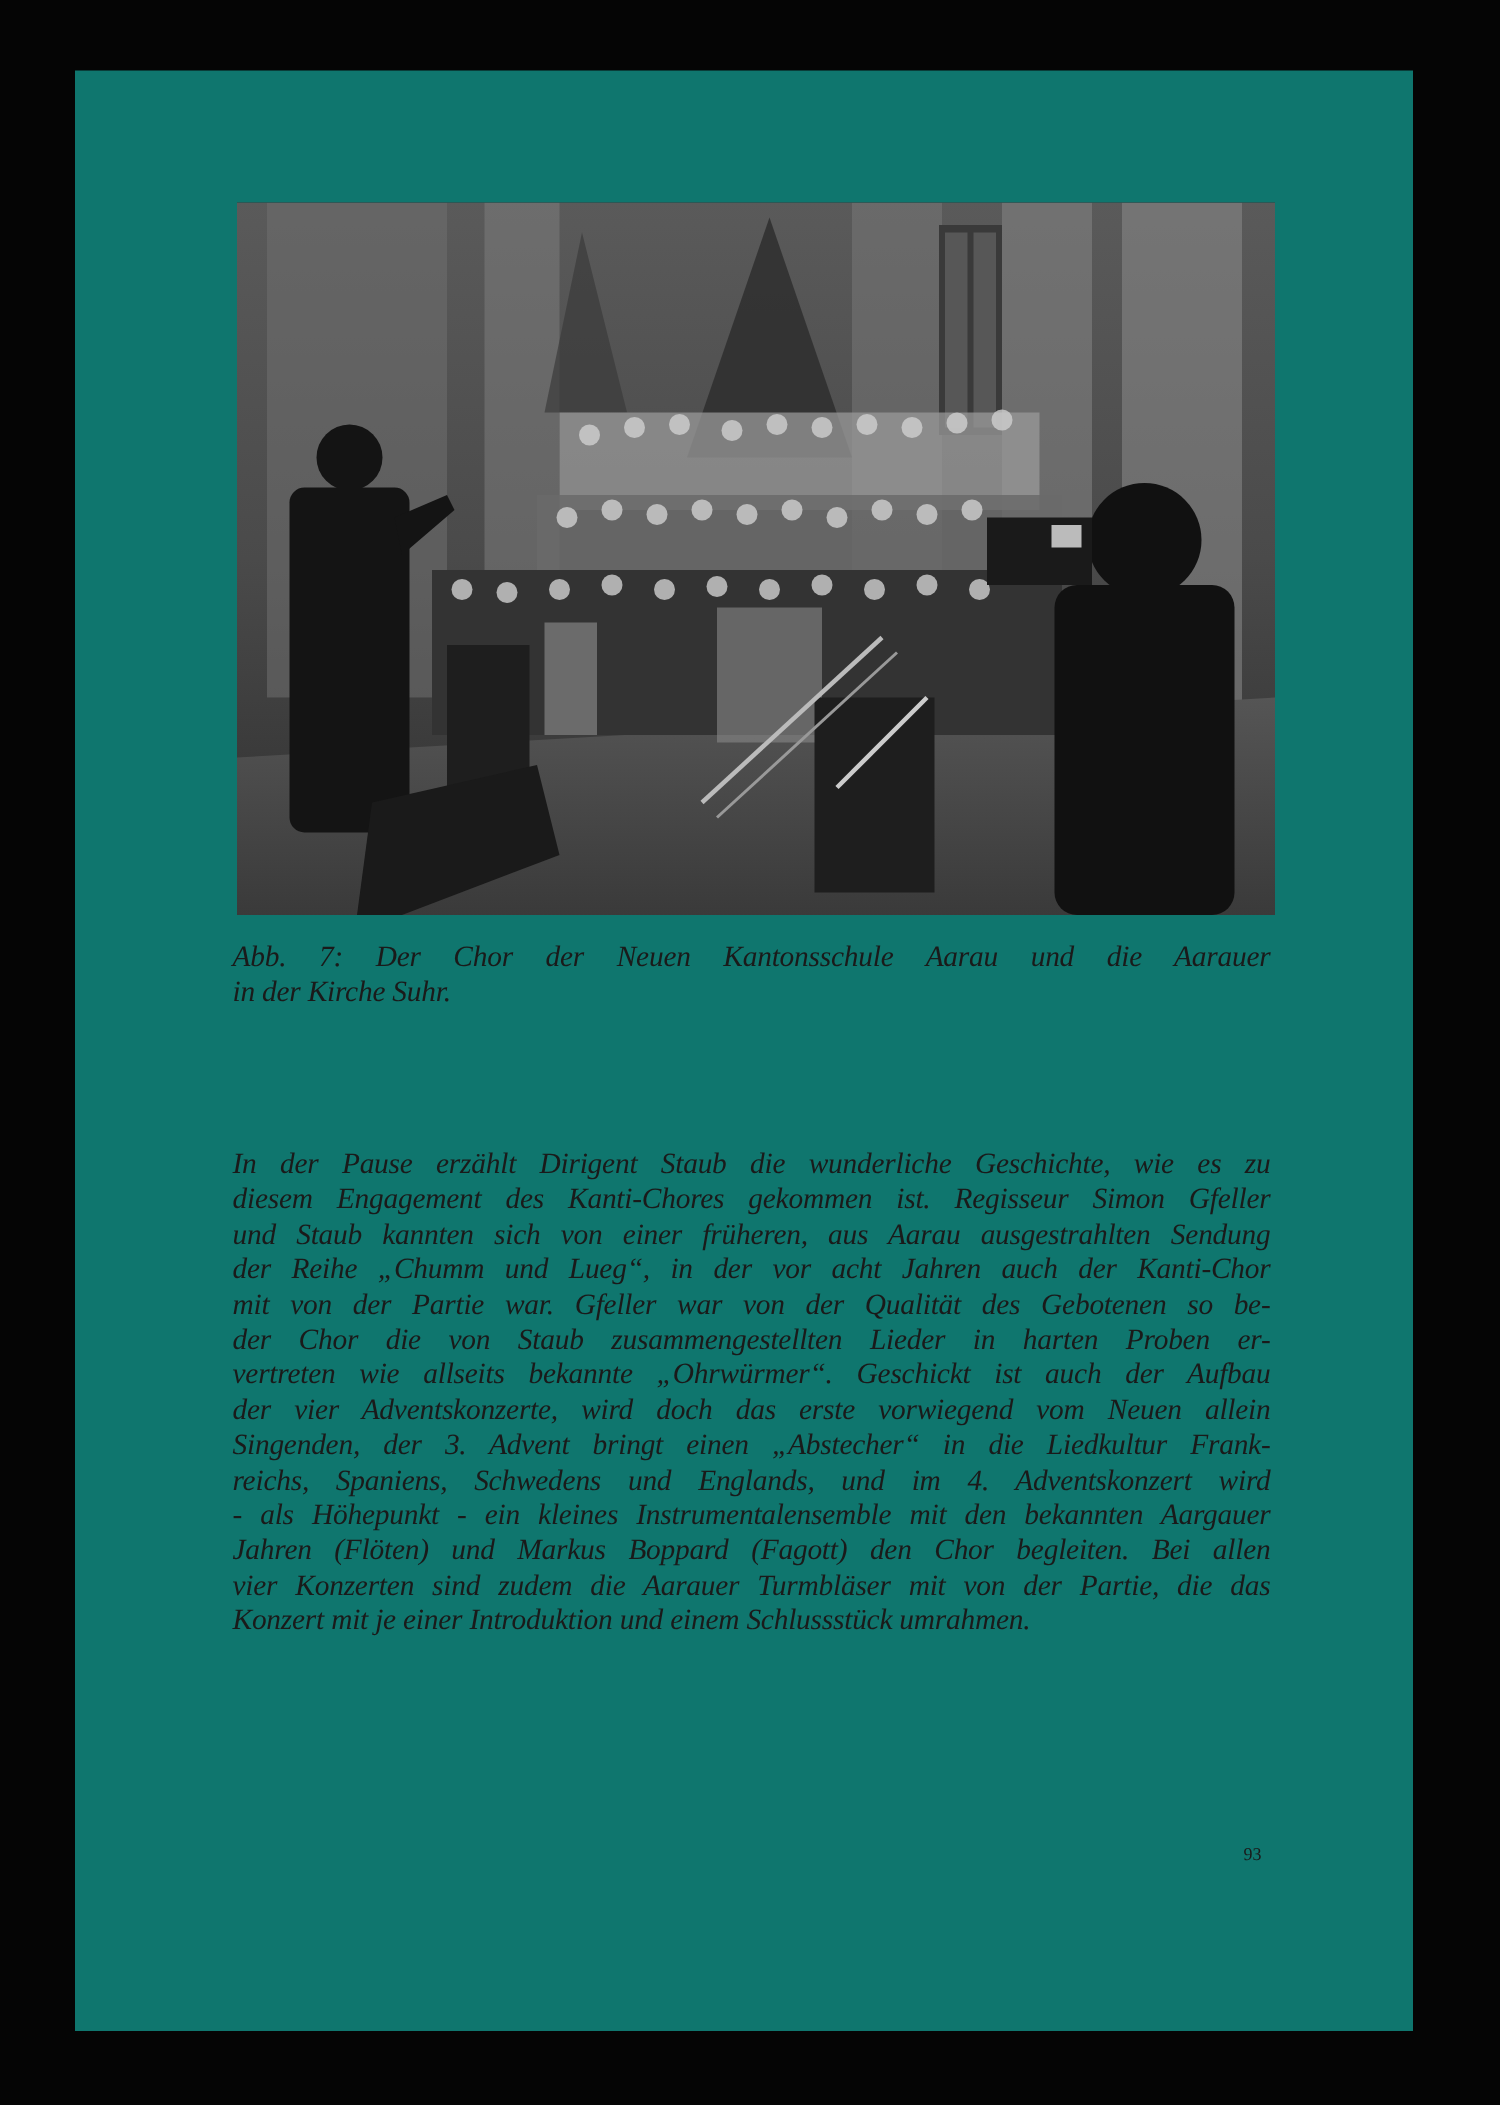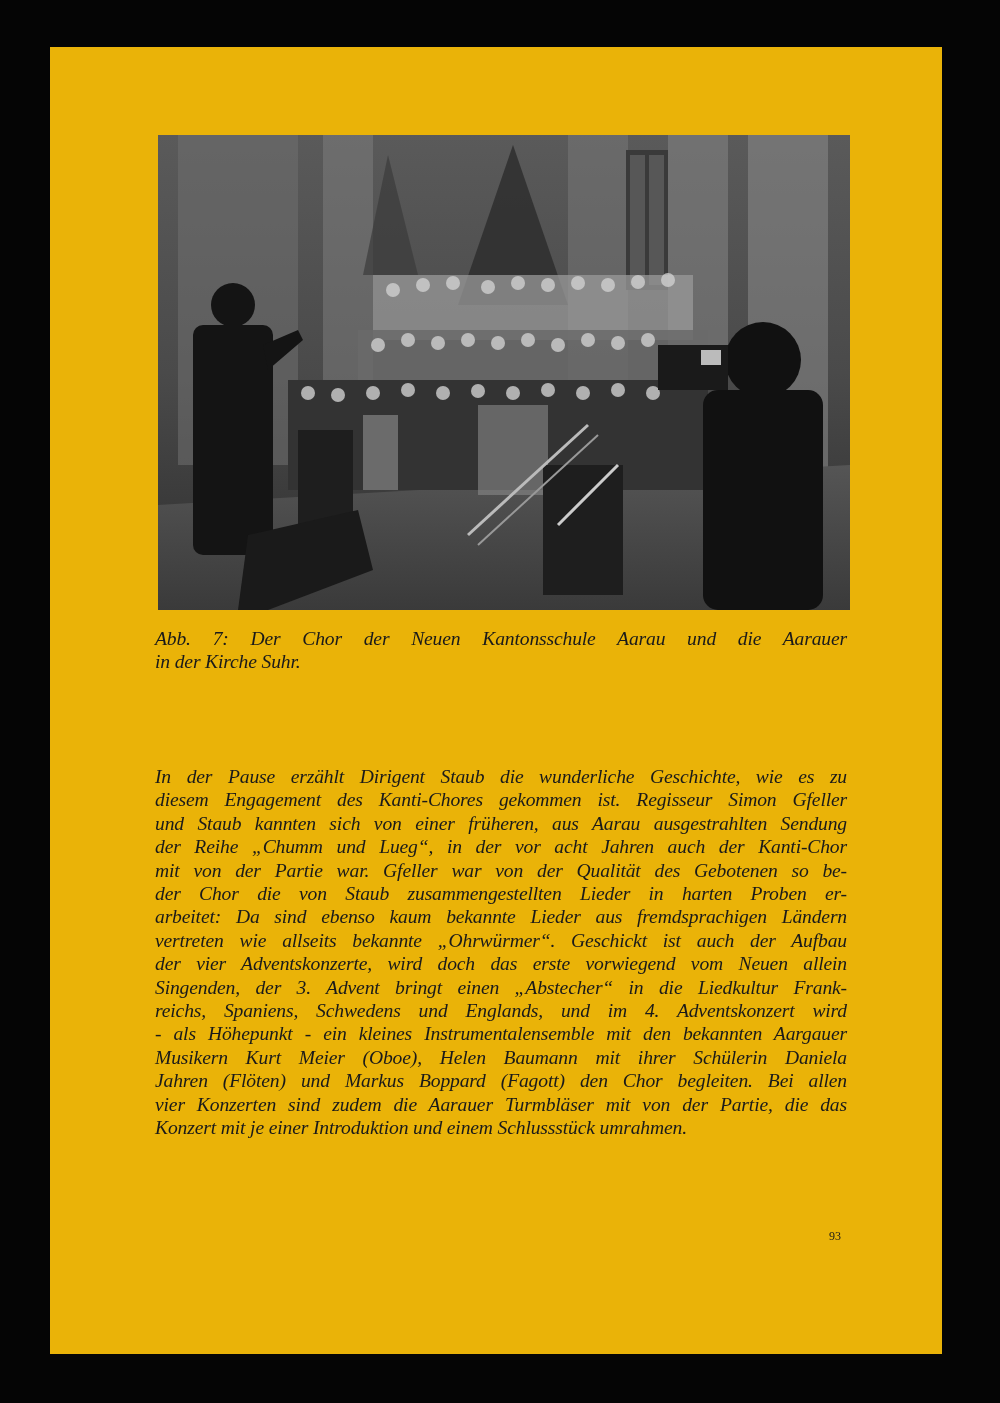--- a/index.html
+++ b/index.html
@@ -6,21 +6,21 @@
     body {
       width: 1000px; height: 1403px;
       background: #050505;
       position: relative;
       overflow: hidden;
     }
     .page {
       position: absolute;
       left: 50px; top: 47px;
       width: 892px; height: 1307px;
-      background: #eab308;
+      background: #0f766e;
     }
     .photo {
       position: absolute;
       left: 108px; top: 88px;
       width: 692px; height: 475px;
       overflow: hidden;
       background: #3a3a3a;
     }
     .photo svg { display: block; width: 100%; height: 100%; }
     .text-block {
@@ -153,26 +153,24 @@
     <span class="ln last">in der Kirche Suhr.</span>
   </div>
 
   <div class="text-block body-text">
     <span class="ln">In der Pause erzählt Dirigent Staub die wunderliche Geschichte, wie es zu</span>
     <span class="ln">diesem Engagement des Kanti-Chores gekommen ist. Regisseur Simon Gfeller</span>
     <span class="ln">und Staub kannten sich von einer früheren, aus Aarau ausgestrahlten Sendung</span>
     <span class="ln">der Reihe „Chumm und Lueg“, in der vor acht Jahren auch der Kanti-Chor</span>
     <span class="ln">mit von der Partie war. Gfeller war von der Qualität des Gebotenen so be-</span>
     <span class="ln">der Chor die von Staub zusammengestellten Lieder in harten Proben er-</span>
-    <span class="ln">arbeitet: Da sind ebenso kaum bekannte Lieder aus fremdsprachigen Ländern</span>
     <span class="ln">vertreten wie allseits bekannte „Ohrwürmer“. Geschickt ist auch der Aufbau</span>
     <span class="ln">der vier Adventskonzerte, wird doch das erste vorwiegend vom Neuen allein</span>
     <span class="ln">Singenden, der 3. Advent bringt einen „Abstecher“ in die Liedkultur Frank-</span>
     <span class="ln">reichs, Spaniens, Schwedens und Englands, und im 4. Adventskonzert wird</span>
     <span class="ln">- als Höhepunkt - ein kleines Instrumentalensemble mit den bekannten Aargauer</span>
-    <span class="ln">Musikern Kurt Meier (Oboe), Helen Baumann mit ihrer Schülerin Daniela</span>
     <span class="ln">Jahren (Flöten) und Markus Boppard (Fagott) den Chor begleiten. Bei allen</span>
     <span class="ln">vier Konzerten sind zudem die Aarauer Turmbläser mit von der Partie, die das</span>
     <span class="ln last">Konzert mit je einer Introduktion und einem Schlussstück umrahmen.</span>
   </div>
 
   <div class="page-number">93</div>
 </div>
 
 </body></html>

